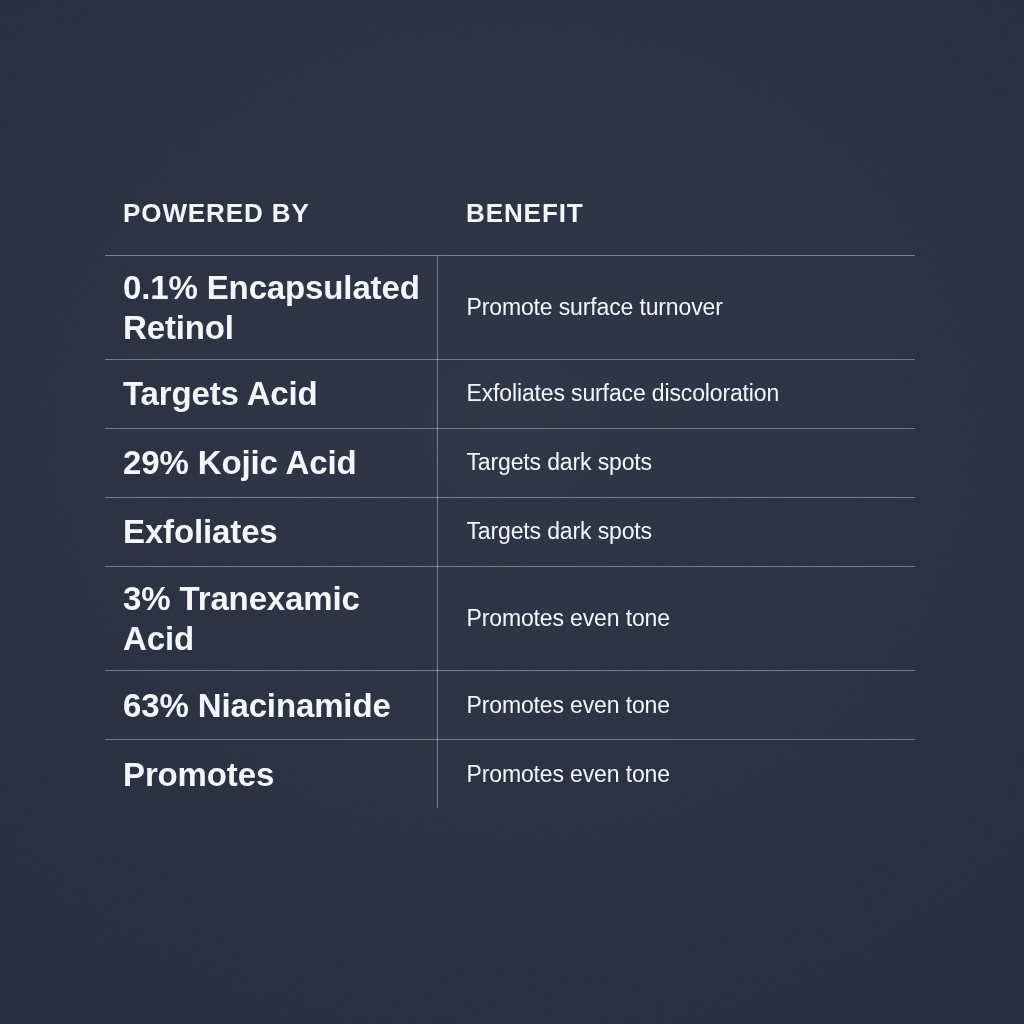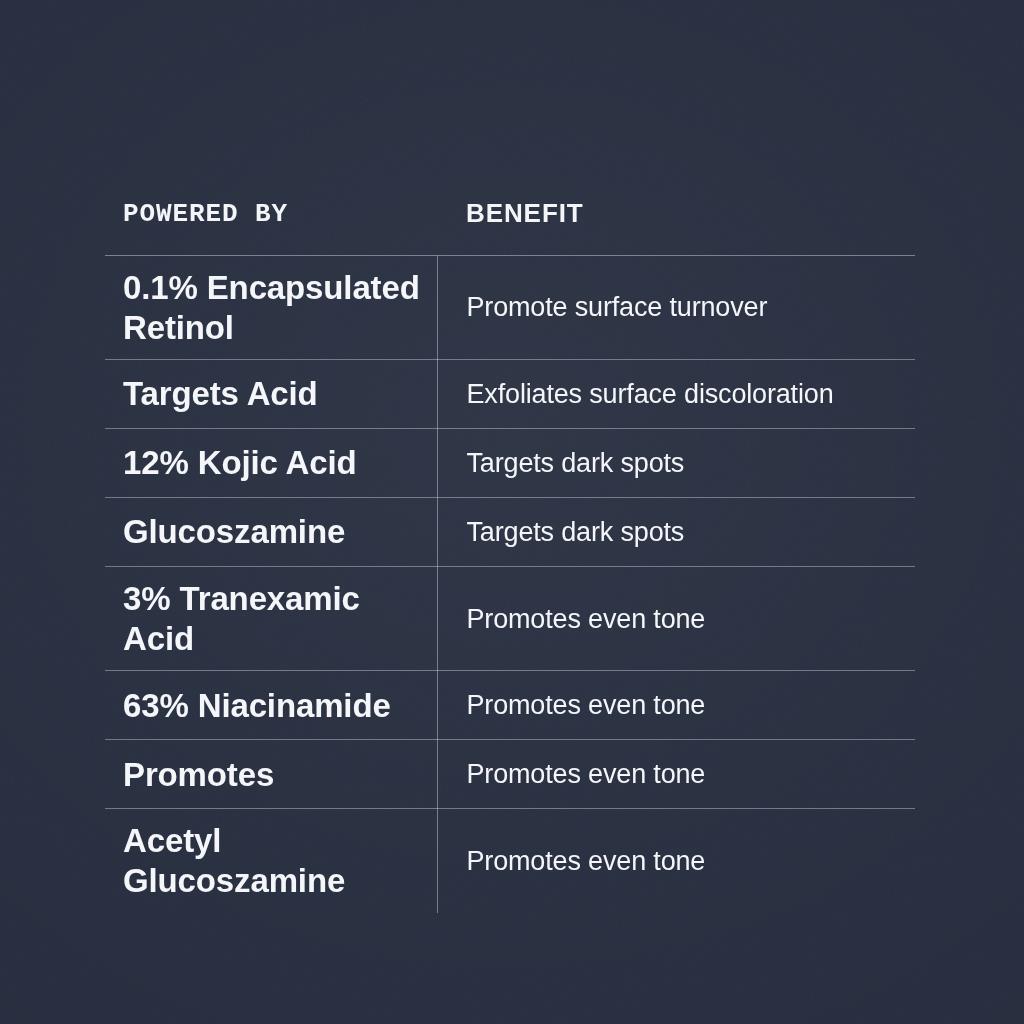--- a/index.html
+++ b/index.html
@@ -60,21 +60,21 @@
     text-align: left;
     vertical-align: bottom;
     font-size: 26px;
     font-weight: bold;
     letter-spacing: 0.035em;
     color: #f3f5f9;
     padding: 0 0 26px 0;
     border: 0;
     border-bottom: 1.5px solid rgba(226,232,240,0.44);
   }
-  thead th.h-left  { padding-left: 18px; font-family: Liberation Mono, monospace; }
+  thead th.h-left  { padding-left: 18px; }
   thead th.h-right { padding-left: 29px; }
 
   
   tbody td {
     vertical-align: middle;
     border-bottom: 1.5px solid rgba(226,232,240,0.40);
     color: #f4f6fa;
     padding-top: 12px;
     padding-bottom: 12px;
   }
@@ -85,21 +85,21 @@
   td.c-left {
     font-size: 33px;
     font-weight: bold;
     line-height: 1.20;
     letter-spacing: -0.004em;
     padding-left: 18px;
     padding-right: 6px;
     border-right: 1.5px solid rgba(226,232,240,0.42);
   }
   td.c-right {
-    font-size: 27px;
+    font-size: 23px;
     font-weight: normal;
     line-height: 1.20;
     letter-spacing: -0.006em;
     padding-left: 29px;
     padding-right: 4px;
   }
 
   
   tr.r-tall  td { height: 74px; }
   tr.r-norm  td { height: 44px; }
@@ -134,38 +134,34 @@
     <tbody id="table-body">
         <tr class="r-tall">
           <td class="c-left nowrapish">0.1% Encapsulated Retinol</td>
           <td class="c-right nowrapish">Promote surface turnover</td>
         </tr>
         <tr class="r-norm">
           <td class="c-left nowrapish">Targets Acid</td>
           <td class="c-right nowrapish">Exfoliates surface discoloration</td>
         </tr>
         <tr class="r-norm">
-          <td class="c-left nowrapish">12% Kojic Acid</td>
+          <td class="c-left nowrapish">29% Kojic Acid</td>
           <td class="c-right nowrapish">Targets dark spots</td>
         </tr>
         <tr class="r-norm">
-          <td class="c-left nowrapish">Glucoszamine</td>
+          <td class="c-left nowrapish">Exfoliates</td>
           <td class="c-right nowrapish">Targets dark spots</td>
         </tr>
         <tr class="r-norm">
           <td class="c-left nowrapish">3% Tranexamic Acid</td>
           <td class="c-right nowrapish">Promotes even tone</td>
         </tr>
         <tr class="r-norm">
           <td class="c-left nowrapish">63% Niacinamide</td>
           <td class="c-right nowrapish">Promotes even tone</td>
         </tr>
         <tr class="r-norm">
           <td class="c-left nowrapish">Promotes</td>
           <td class="c-right nowrapish">Promotes even tone</td>
         </tr>
-        <tr class="r-tall">
-          <td class="c-left nowrapish">Acetyl Glucoszamine</td>
-          <td class="c-right nowrapish">Promotes even tone</td>
-        </tr>
       </tbody>
   </table>
 </div>
 
 </body></html>

